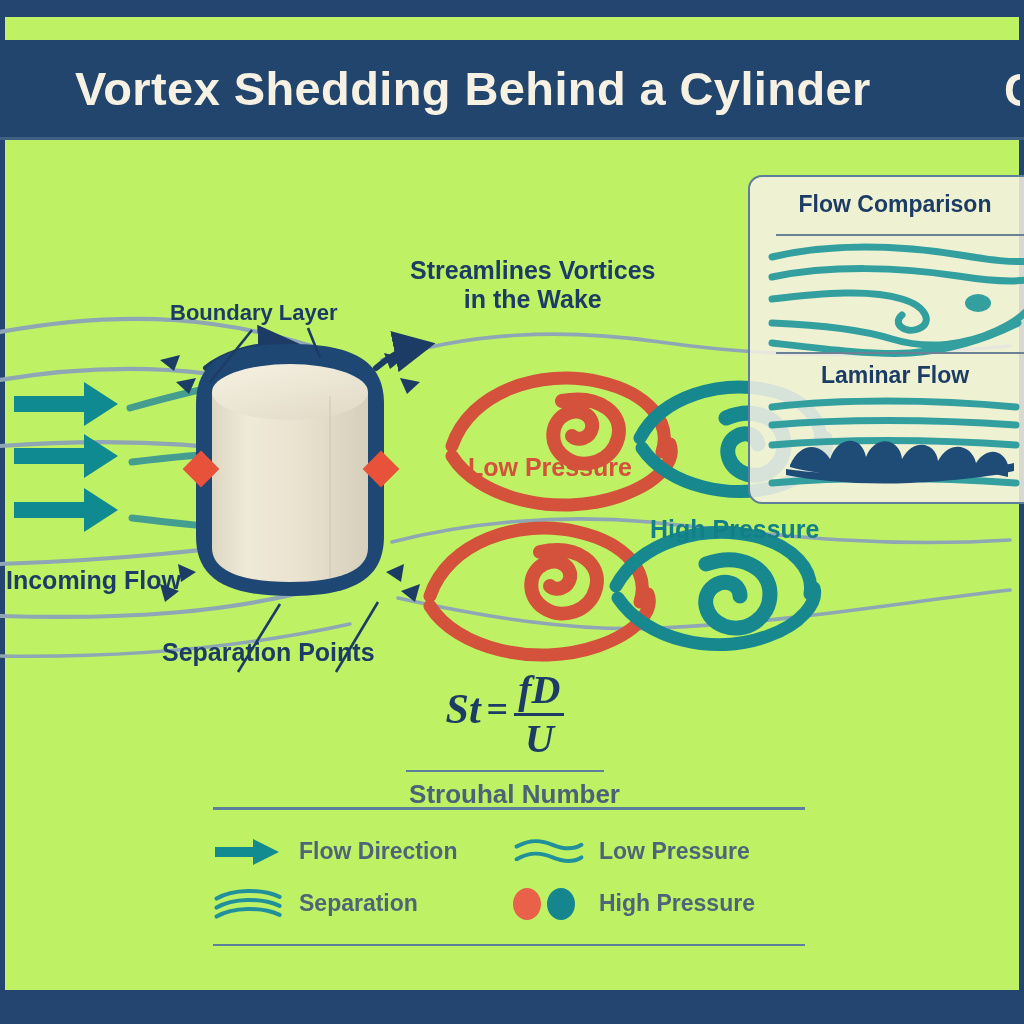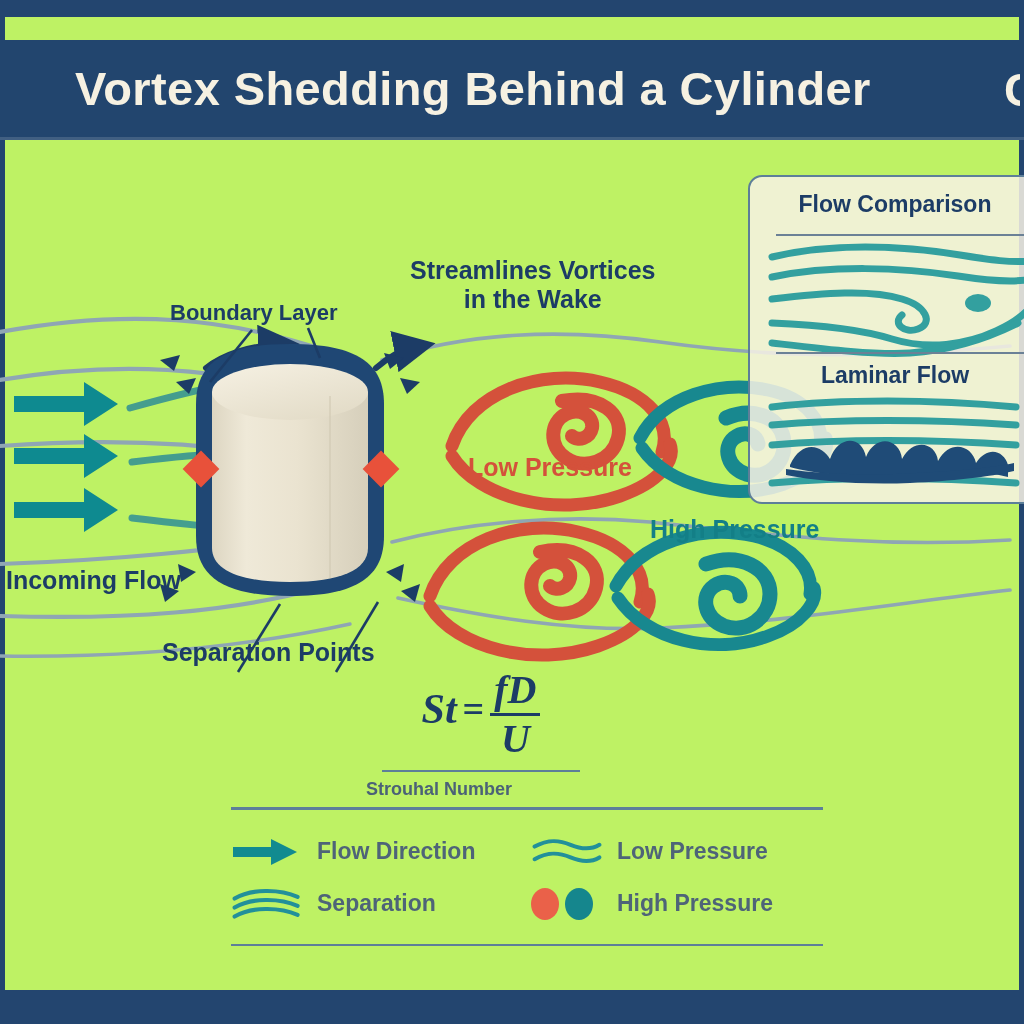--- a/index.html
+++ b/index.html
@@ -160,24 +160,24 @@
     left: 26px;
     width: 262px;
   }
   .inset-rule-a { top: 57px; }
   .inset-rule-b { top: 175px; }
   #inset-svg { position: absolute; left: 0; top: 0; }
 
   
   .formula-block {
     position: absolute;
-    left: 366px;
+    left: 390px;
     top: 512px;
     width: 230px;
-    text-align: left;
+    text-align: right;
   }
   .formula-row {
     display: flex;
     align-items: center;
     justify-content: center;
     gap: 6px;
     color: #1c3c66;
     font-family: "Liberation Serif", serif;
     font-style: italic;
     font-weight: bold;
@@ -194,29 +194,29 @@
   .frac-den { font-size: 40px; line-height: 1.05; padding: 0 4px; }
   .formula-rule {
     margin: 10px auto 0;
     width: 198px;
     height: 2px;
     background: #5d7f99;
   }
   .formula-caption {
     margin-top: 7px;
     color: #4b6277;
-    font-size: 18px;
+    font-size: 26px;
     font-weight: bold;
     font-family: "Liberation Sans", sans-serif;
   }
 
   
   .legend {
     position: absolute;
-    left: 231px;
+    left: 213px;
     top: 661px;
     width: 592px;
   }
   .legend-rule { width: 100%; height: 2.5px; background: #5d7f99; }
   .legend-grid {
     display: grid;
     grid-template-columns: 300px 292px;
     grid-auto-rows: 52px;
     align-items: center;
     padding: 16px 0 14px 0;

